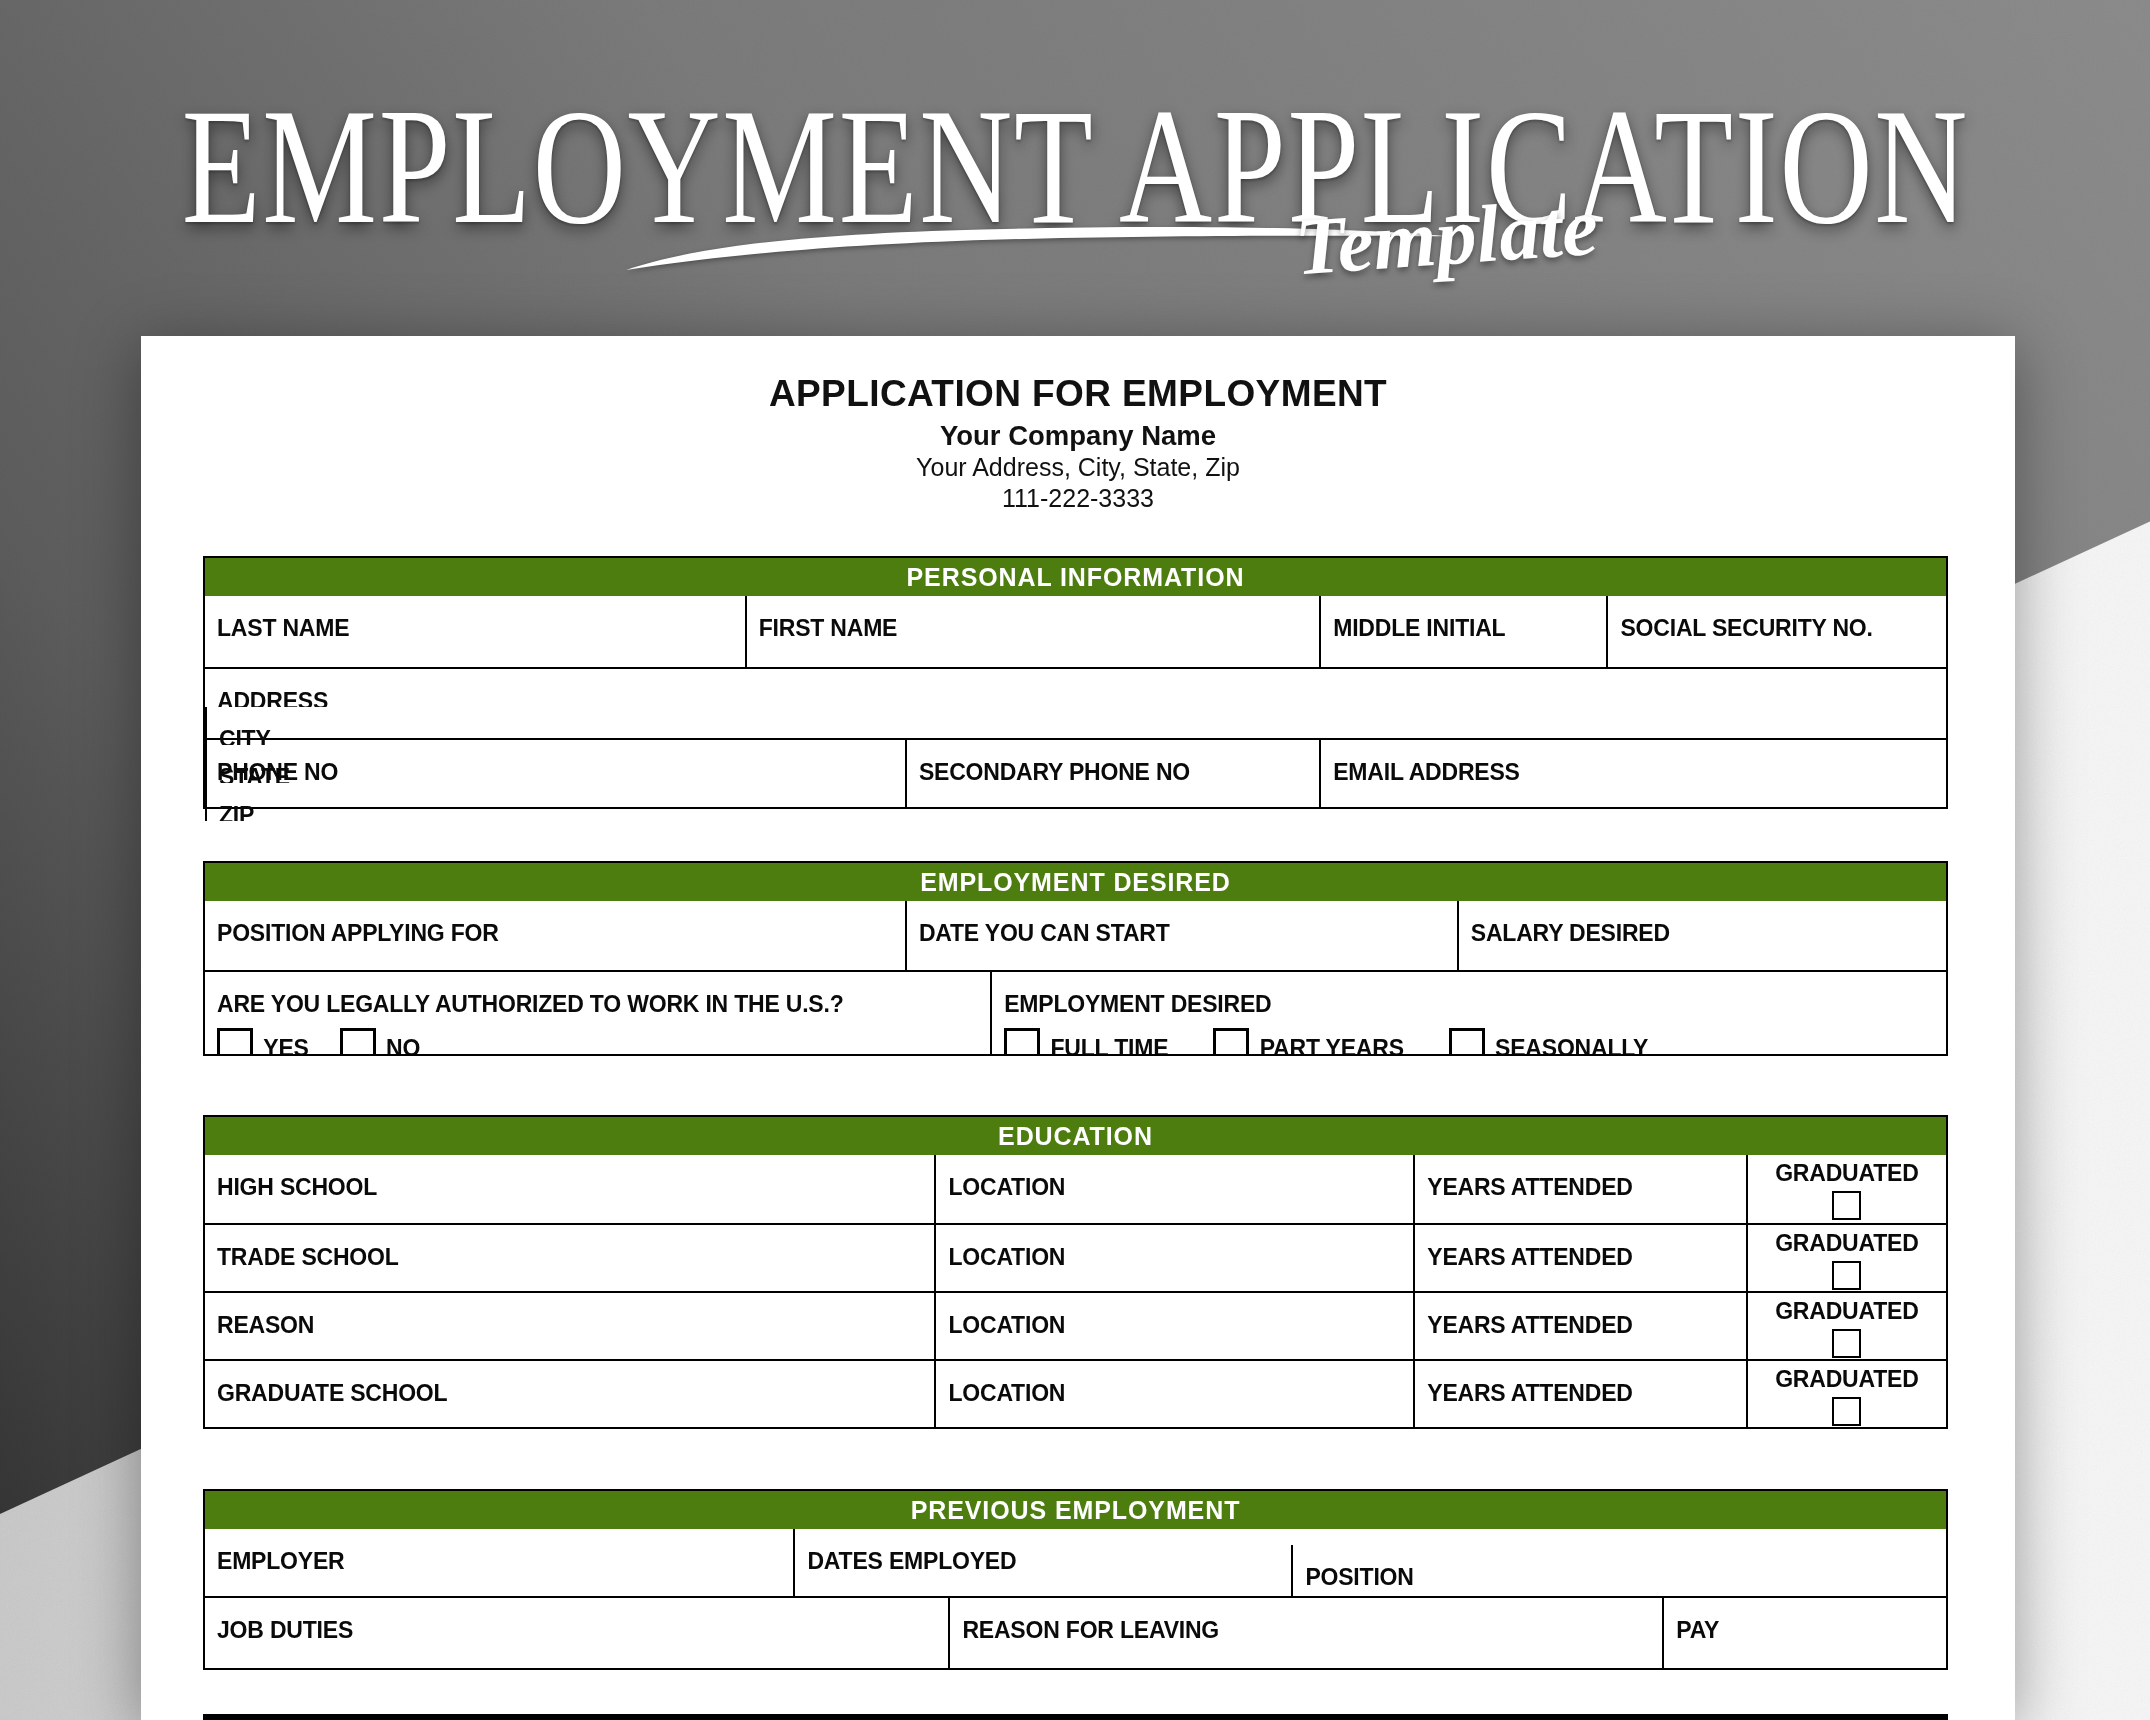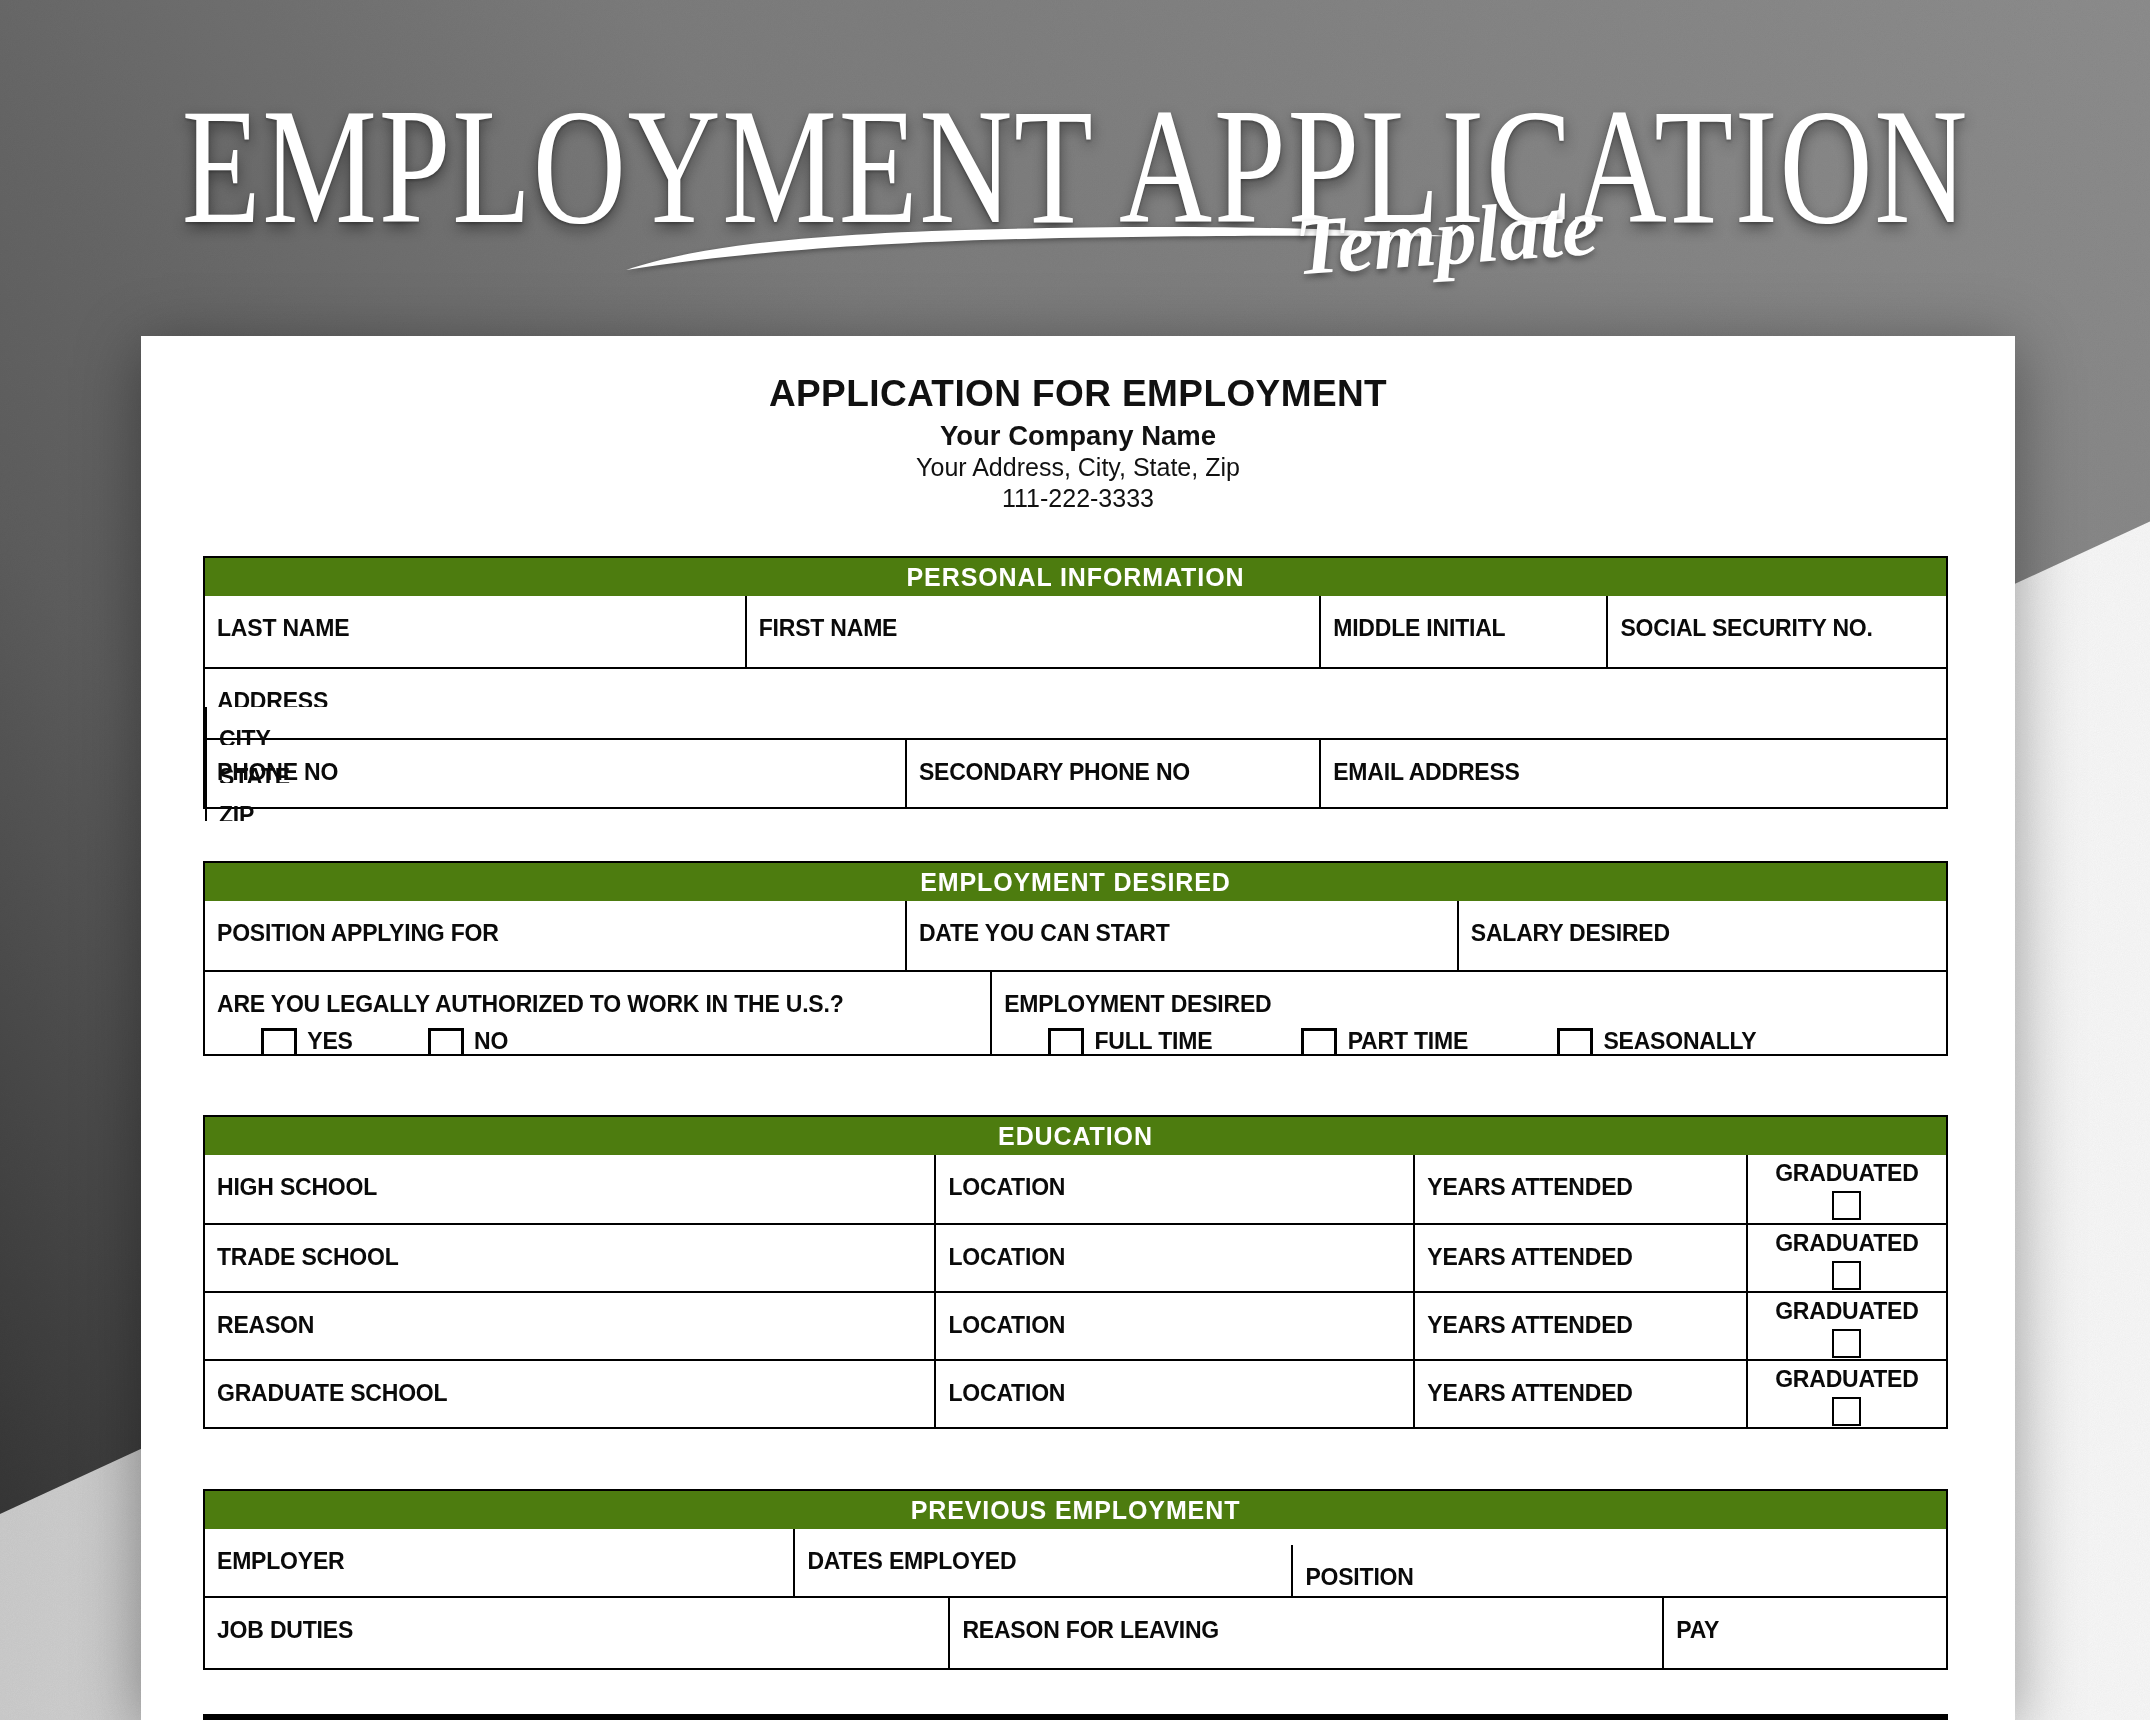--- a/index.html
+++ b/index.html
@@ -61,21 +61,21 @@
     box-sizing:border-box;padding:19px 12px;font-weight:700;font-size:23px;
     color:#0a0a0a;letter-spacing:-0.2px;overflow:hidden;
   }
   .cell + .cell{border-left:2.6px solid #000;}
   .cb{
     display:inline-block;width:36px;height:34px;border:3.4px solid #000;
     background:#fff;box-sizing:border-box;flex:0 0 auto;
   }
   .cb-sm{width:29px;height:29px;border:2.6px solid #000;}
   .optline{display:flex;align-items:center;margin-top:10.3px;}
-  .optpair{display:flex;align-items:flex-start;margin-left:44px;}
+  .optpair{display:flex;align-items:flex-end;}
   .optpair span.lbl{margin-left:10.3px;font-weight:700;font-size:23px;}
   .grad-cell{display:flex;flex-direction:column;align-items:center;padding:5.2px 6.9px;}
   .grad-cell .lbl{font-weight:700;font-size:23px;}
   .grad-cell .cb-sm{margin-top:4.3px;}
   .stub-bar{position:absolute;left:62px;top:1378px;width:1745px;height:38px;background:#000;}
 </style>
 </head>
 <body>
 
 <div class="bg-light"></div>
@@ -147,21 +147,21 @@
       </div>
       <div class="cell" style="flex:1;">
         <span>EMPLOYMENT DESIRED</span>
         <div class="optline">
           <div class="optpair" style="margin-right:45px;">
             <span class="cb"></span>
             <span class="lbl">FULL TIME</span>
           </div>
           <div class="optpair" style="margin-right:45px;">
             <span class="cb"></span>
-            <span class="lbl">PART TIME</span>
+            <span class="lbl">PART YEARS</span>
           </div>
           <div class="optpair">
             <span class="cb"></span>
             <span class="lbl">SEASONALLY</span>
           </div>
         </div>
       </div>
     </div>
   </div>
 

